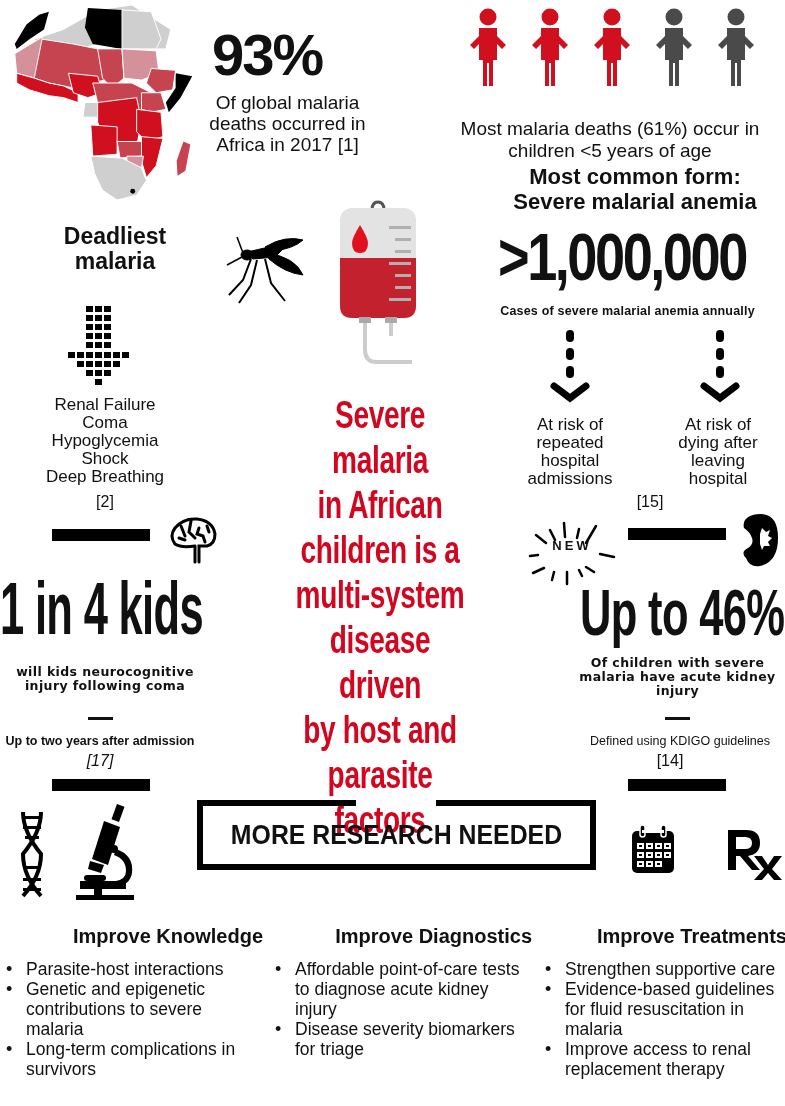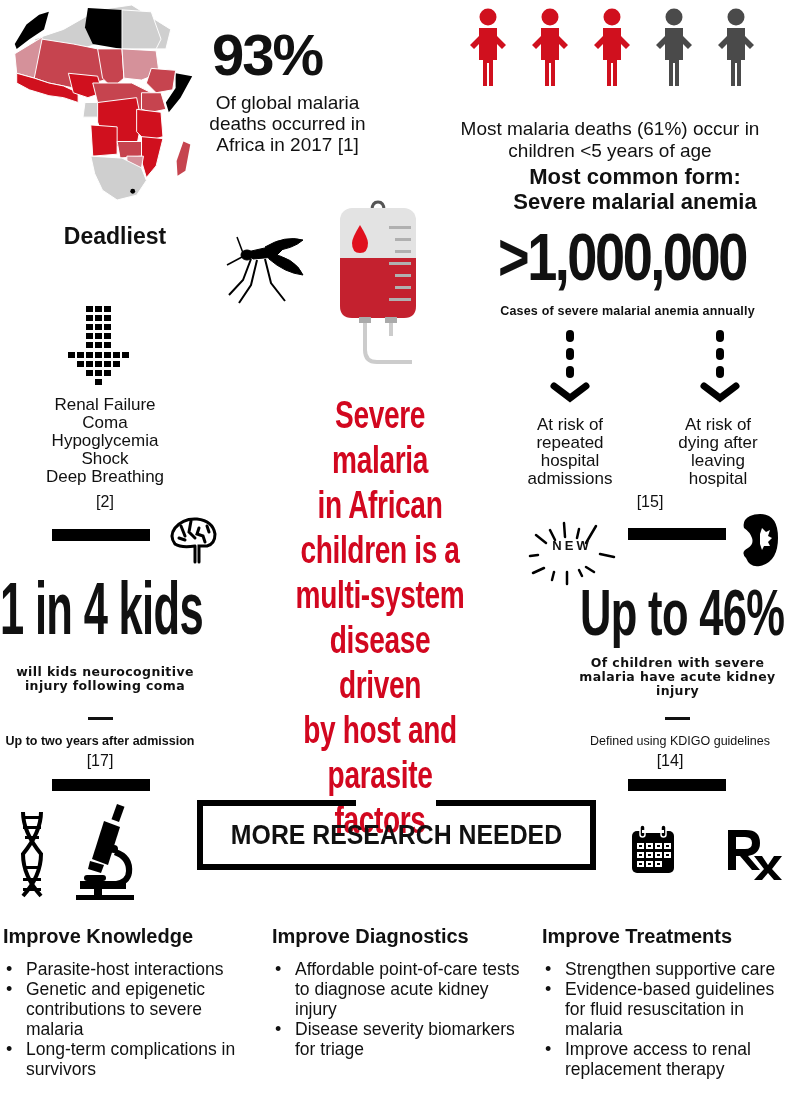--- a/index.html
+++ b/index.html
@@ -37,39 +37,39 @@
   #risk1 { left: 510px; top: 416px; }
   #risk2 { left: 658px; top: 416px; }
   #ref15 { left: 625px; top: 493px; width: 50px; font-size: 16px; }
 
   
   #one-in-four { left: 0px; top: 574px; width: 240px; font-size: 64px; line-height: 70px; transform: scaleX(0.68); transform-origin: left top; white-space: nowrap; letter-spacing: -1px; }
   #one-in-four span { display: inline-block; transform: scaleY(1.15); }
   #one-desc { left: 5px; top: 665px; width: 200px; font-size: 12.5px; font-weight: 700; line-height: 14px; letter-spacing: 0.4px; }
   #one-dash { left: 88px; top: 717px; width: 25px; height: 3px; background: #111; }
   #one-note { left: 0px; top: 734px; width: 200px; font-size: 12.5px; font-weight: bold; }
-  #ref17 { left: 75px; top: 752px; width: 50px; font-size: 16px; }
+  #ref17 { left: 75px; top: 752px; width: 50px; font-size: 16px; font-style: italic; }
 
   
   #up46 { left: 580px; top: 578px; width: 250px; font-size: 64px; line-height: 70px; transform: scaleX(0.68); transform-origin: left top; white-space: nowrap; }
   #up46-desc { left: 575px; top: 656px; width: 205px; font-size: 12.5px; font-weight: 700; line-height: 14px; letter-spacing: 0.4px; }
   #up46-dash { left: 665px; top: 717px; width: 25px; height: 3px; background: #111; }
   #up46-note { left: 575px; top: 734px; width: 210px; font-size: 12.5px; }
   #ref14 { left: 645px; top: 752px; width: 50px; font-size: 16px; }
 
   
   .bar { background: #000; height: 12px; }
 
   
   #research-box { left: 197px; top: 800px; width: 399px; height: 70px; border: 6px solid #000; }
   #research-gap { left: 356px; top: 798px; width: 80px; height: 10px; background: #fff; }
   #research-label { left: 197px; top: 818px; width: 399px; font-size: 27px; font-weight: 900; letter-spacing: 0px; line-height: 34px; transform: scaleX(0.92); transform-origin: center top; }
 
   
-  .col-title { font-size: 20px; font-weight: 800; line-height: 24px; white-space: nowrap; }
+  .col-title { font-size: 20px; font-weight: 800; line-height: 24px; white-space: nowrap; text-align: right; }
   .col-list { list-style: none; font-size: 17.5px; line-height: 20px; }
   .col-list li { position: relative; padding-left: 23px; }
   .col-list li::before { content: "\2022"; position: absolute; left: 3px; top: 0; font-size: 18px; }
   #col1 { left: 3px; top: 924px; width: 260px; }
   #col2 { left: 272px; top: 924px; width: 260px; }
   #col3 { left: 542px; top: 924px; width: 245px; }
   .col-title { margin-bottom: 11px; }
 
   
   #new-burst { left: 524px; top: 510px; width: 95px; height: 80px; }
@@ -154,20 +154,21 @@
 
 <div id="common-form" class="abs center">
   <div>Most common form:</div>
   <div>Severe malarial anemia</div>
 </div>
 <div id="million" class="abs">&gt;1,000,000</div>
 <div id="million-desc" class="abs center">Cases of severe malarial anemia annually</div>
 
 <div id="deadliest" class="abs center">
   <div>Deadliest</div>
+  <div>malaria</div>
 </div>
 
 <svg class="abs" style="left:66px;top:306px;" width="66" height="88" viewBox="0 0 66 88">
   <g fill="#000">
     <rect x="20" y="0" width="7" height="6"></rect>
       <rect x="29" y="0" width="7" height="6"></rect>
       <rect x="38" y="0" width="7" height="6"></rect>
     <rect x="20" y="9" width="7" height="6"></rect>
       <rect x="29" y="9" width="7" height="6"></rect>
       <rect x="38" y="9" width="7" height="6"></rect>

